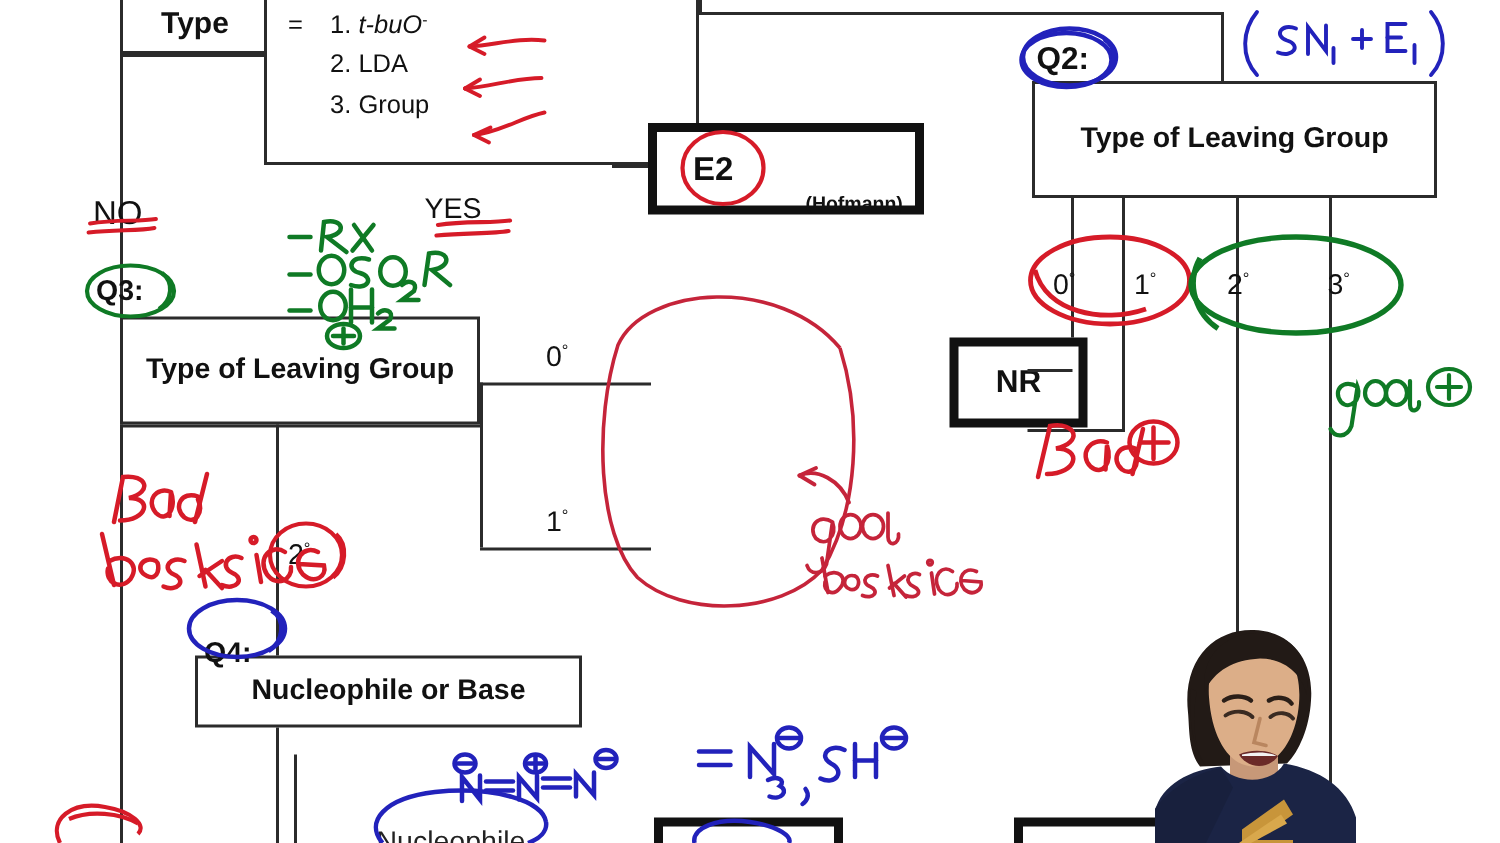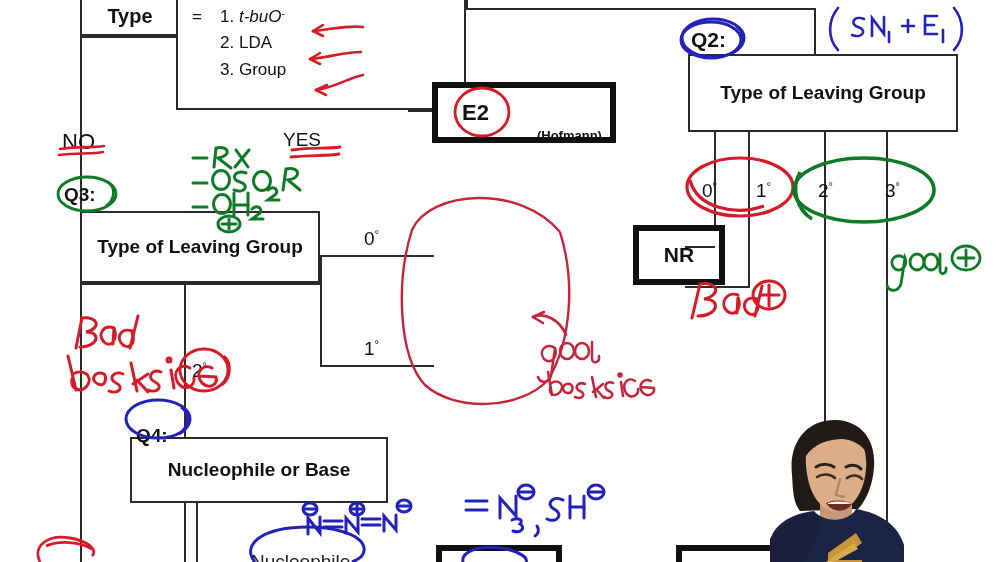--- a/index.html
+++ b/index.html
@@ -161,21 +161,21 @@
 
   <div class="deg" style="left:364px; top:228px;">0<sup>°</sup></div>
   <div class="deg" style="left:364px; top:338px;">1<sup>°</sup></div>
 
 
   <div class="line hline" style="left:80px; top:283px; width:240px;"></div>
   <div class="line vline" style="left:184px; top:283px; height:279px;"></div>
 
   <div class="deg" style="left:192px; top:360px;">2<sup>°</sup></div>
 
-  <div class="box thinbox" style="left:130px; top:437px; width:258px; height:66px; font-size:19px;">
+  <div class="box thinbox" style="left:130px; top:437px; width:258px; height:48px; font-size:19px;">
     <span>Nucleophile or Base</span>
   </div>
 
   <div class="line vline" style="left:184px; top:503px; height:59px;"></div>
   <div class="line vline" style="left:196px; top:503px; height:59px;"></div>
 
   <div class="box thickbox" style="left:436px; top:545px; width:126px; height:40px;"></div>
   <div class="box thickbox" style="left:676px; top:545px; width:126px; height:40px;"></div>
 
   <div class="label" style="left:62px; top:129px; font-size:22px; font-weight:normal;">NO</div>

